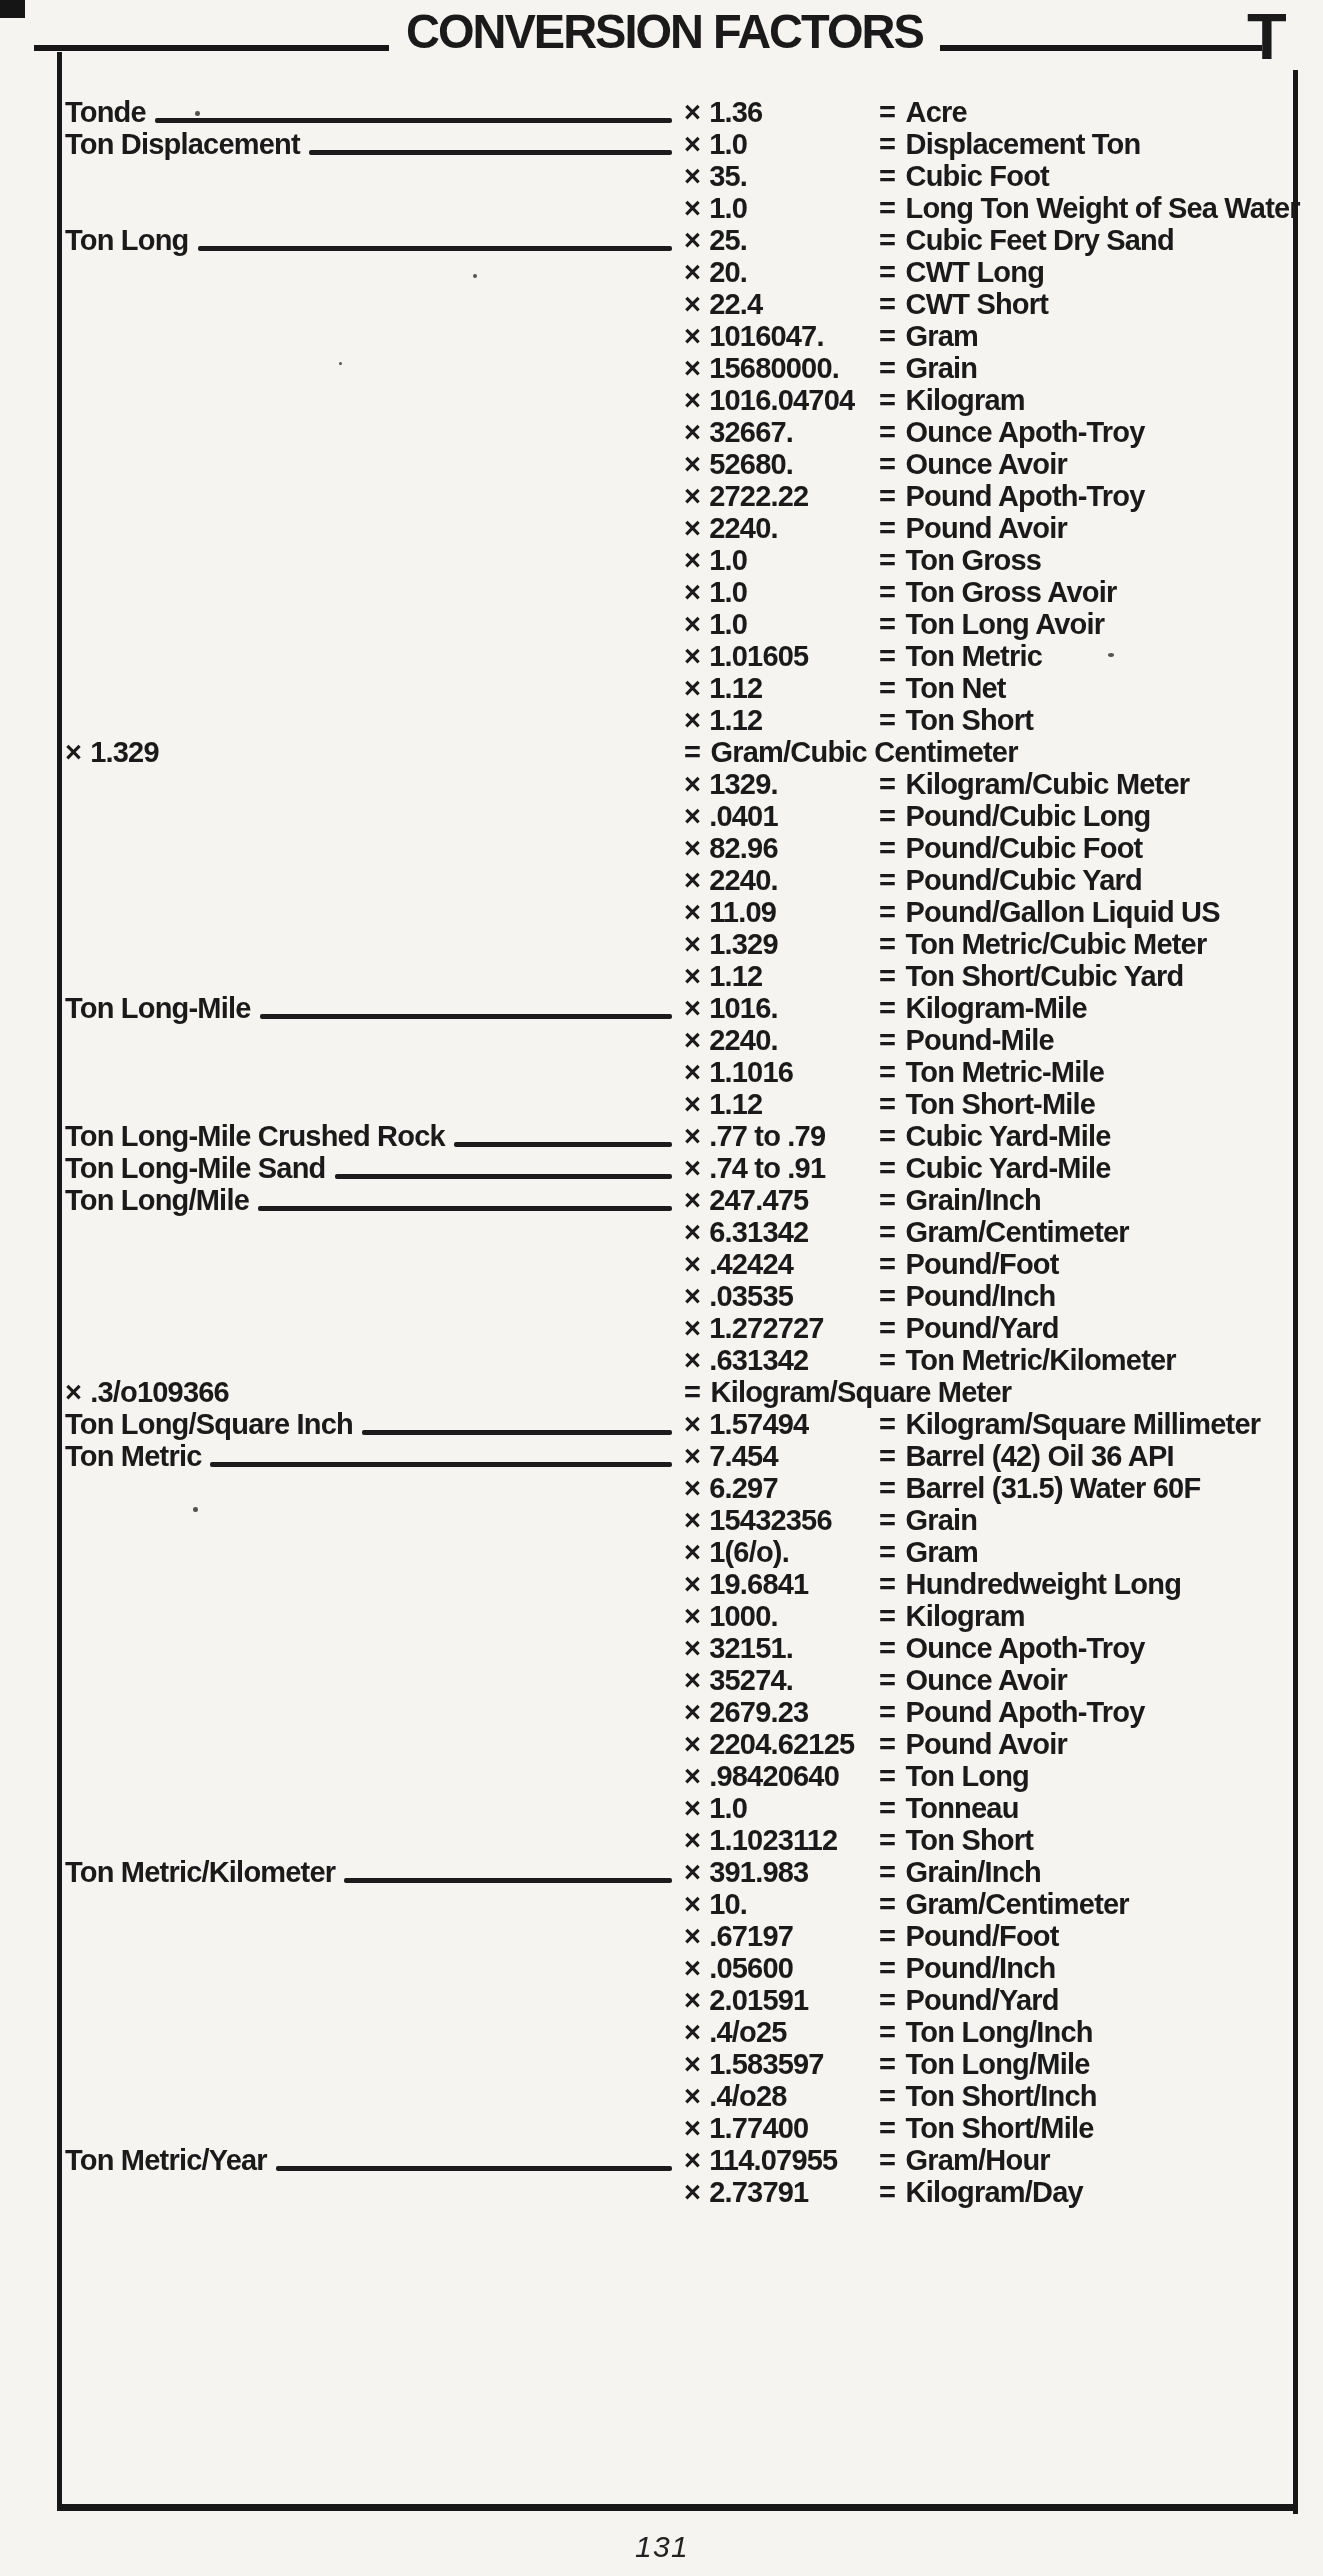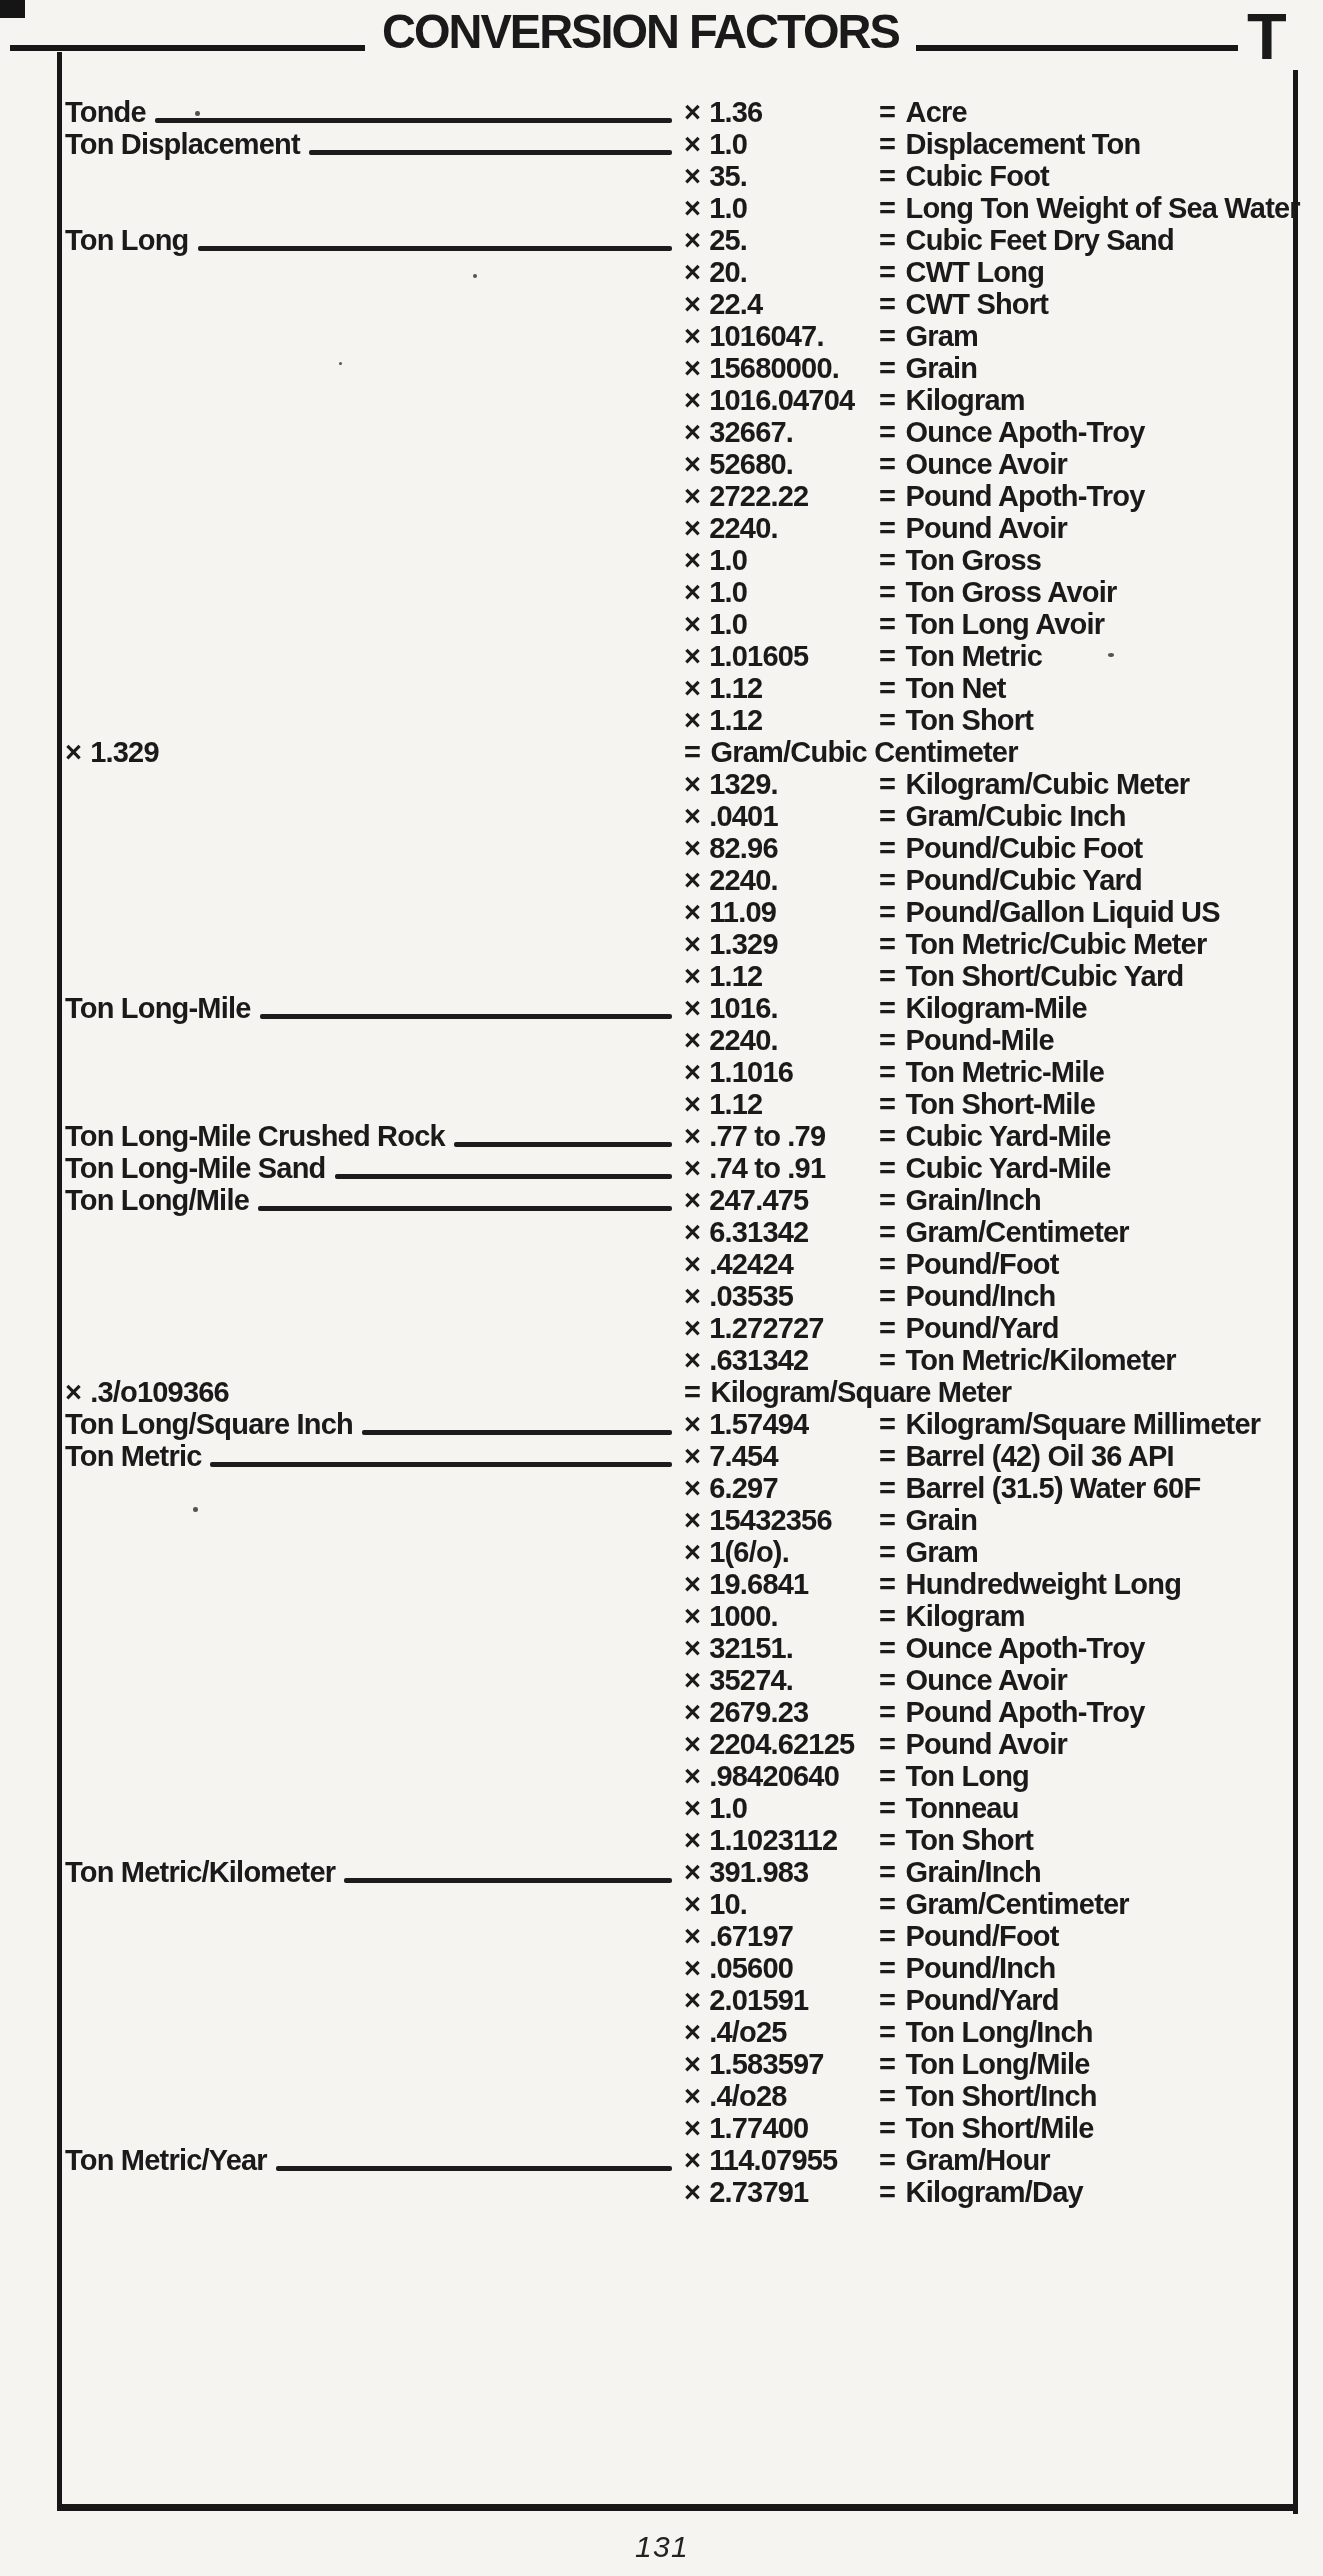--- a/index.html
+++ b/index.html
@@ -15,21 +15,21 @@
   .corner-artifact{position:absolute;left:0;top:0;width:25px;height:18px;background:#151515;}
   .speck{position:absolute;width:5.2px;height:5.2px;background:#2a2a2a;border-radius:50%;opacity:.8;}
   .speck.s1{left:195px;top:111px;width:4.6px;height:4.6px;}
   .speck.s2{left:473px;top:274px;width:3.9px;height:3.9px;}
   .speck.s3{left:1108px;top:653px;width:5.9px;height:3.9px;}
   .speck.s4{left:193px;top:1507px;width:4.6px;height:4.6px;}
   .speck.s5{left:339px;top:362px;width:3.3px;height:3.3px;}
 
   
   .title-row{
-    position:absolute;left:10px;top:3.9px;width:1228px;height:51px;
+    position:absolute;left:34px;top:3.9px;width:1228px;height:51px;
     display:flex;align-items:flex-end;
   }
   .title-rule{height:6.5px;background:#171717;margin-bottom:3.9px;}
   .title-rule.left{width:355px;flex:0 0 auto;}
   .title-rule.right{flex:1 1 auto;}
   .page-title{
     flex:0 0 auto;
     padding:0 17px;
     font-size:47px;font-weight:700;letter-spacing:-2px;
     line-height:1;white-space:nowrap;
@@ -428,21 +428,21 @@
     <div class="cell label-cell">
       <span></span>
 
     </div>
     <div class="cell factor-cell">
       <span class="sign">×</span>
       <span>.0401</span>
     </div>
     <div class="cell result-cell">
       <span class="sign">=</span>
-      <span>Gram/Cubic Inch</span>
+      <span>Pound/Cubic Long</span>
     </div>
   </div>
 
   <div class="row no-label">
     <div class="cell label-cell">
       <span></span>
 
     </div>
     <div class="cell factor-cell">
       <span class="sign">×</span>

